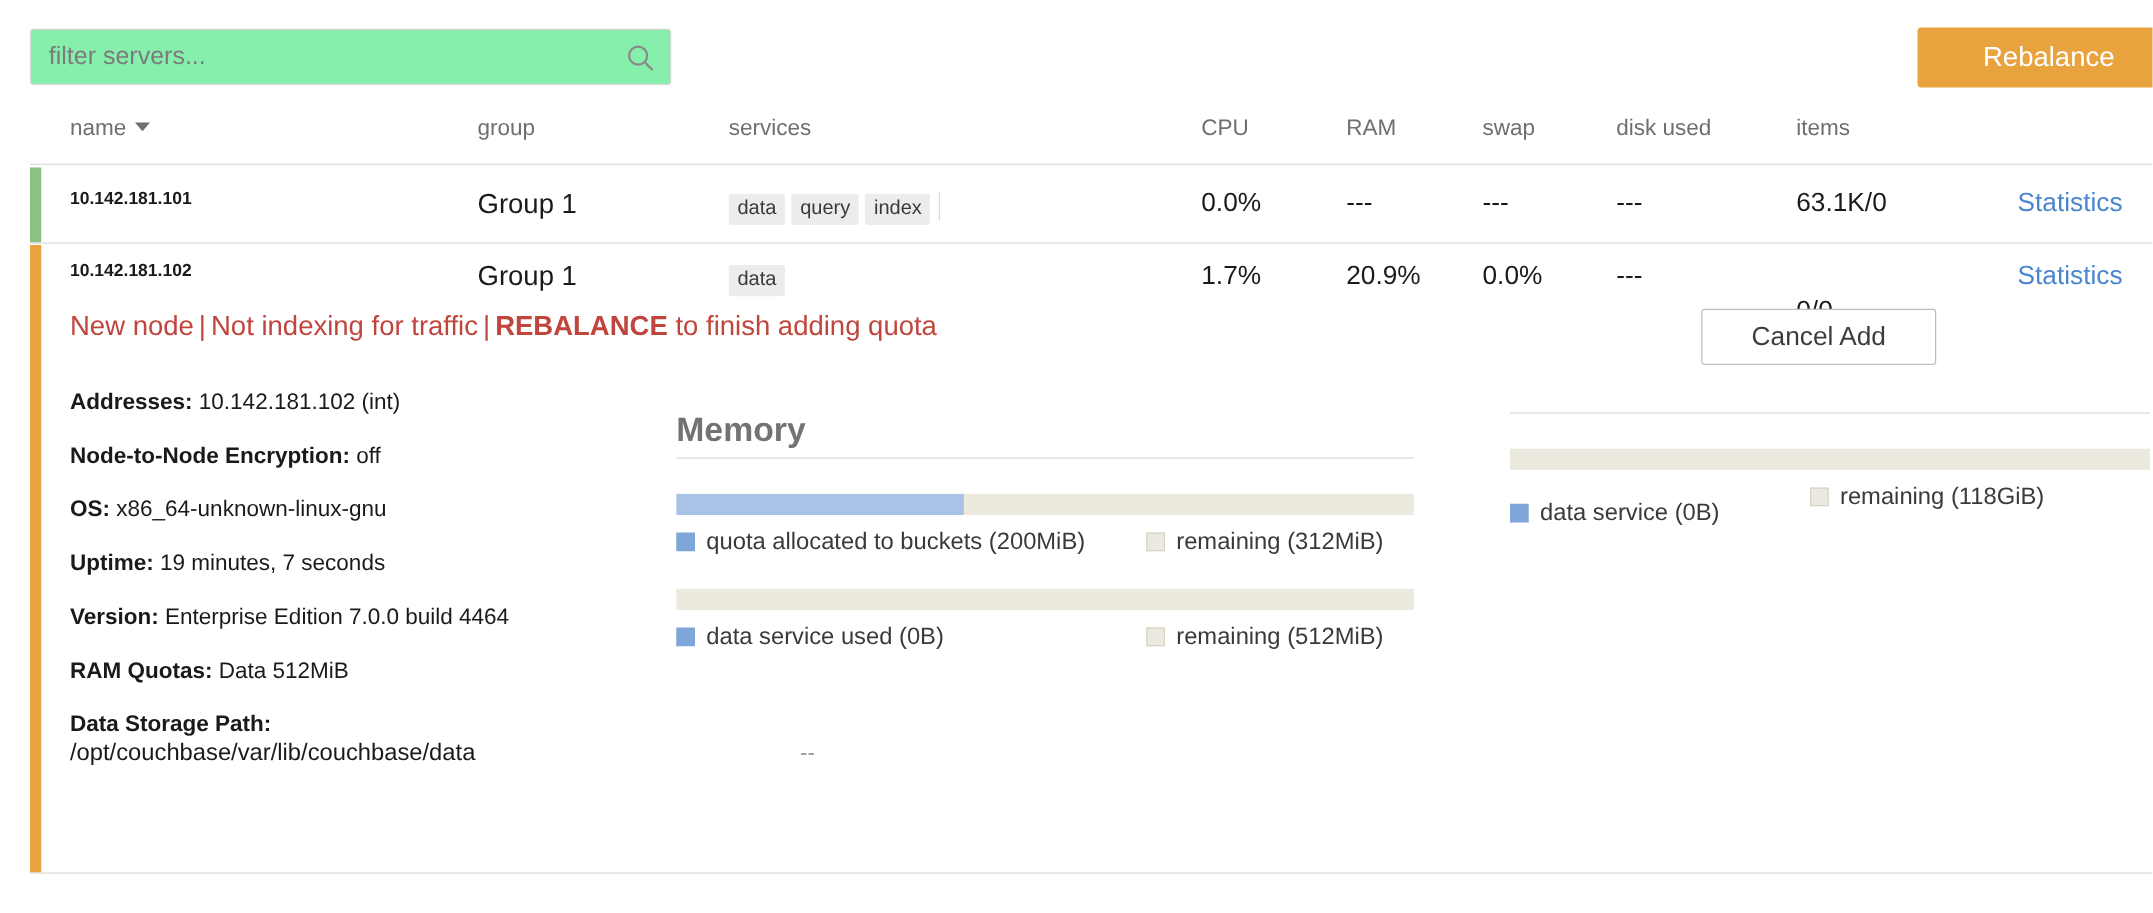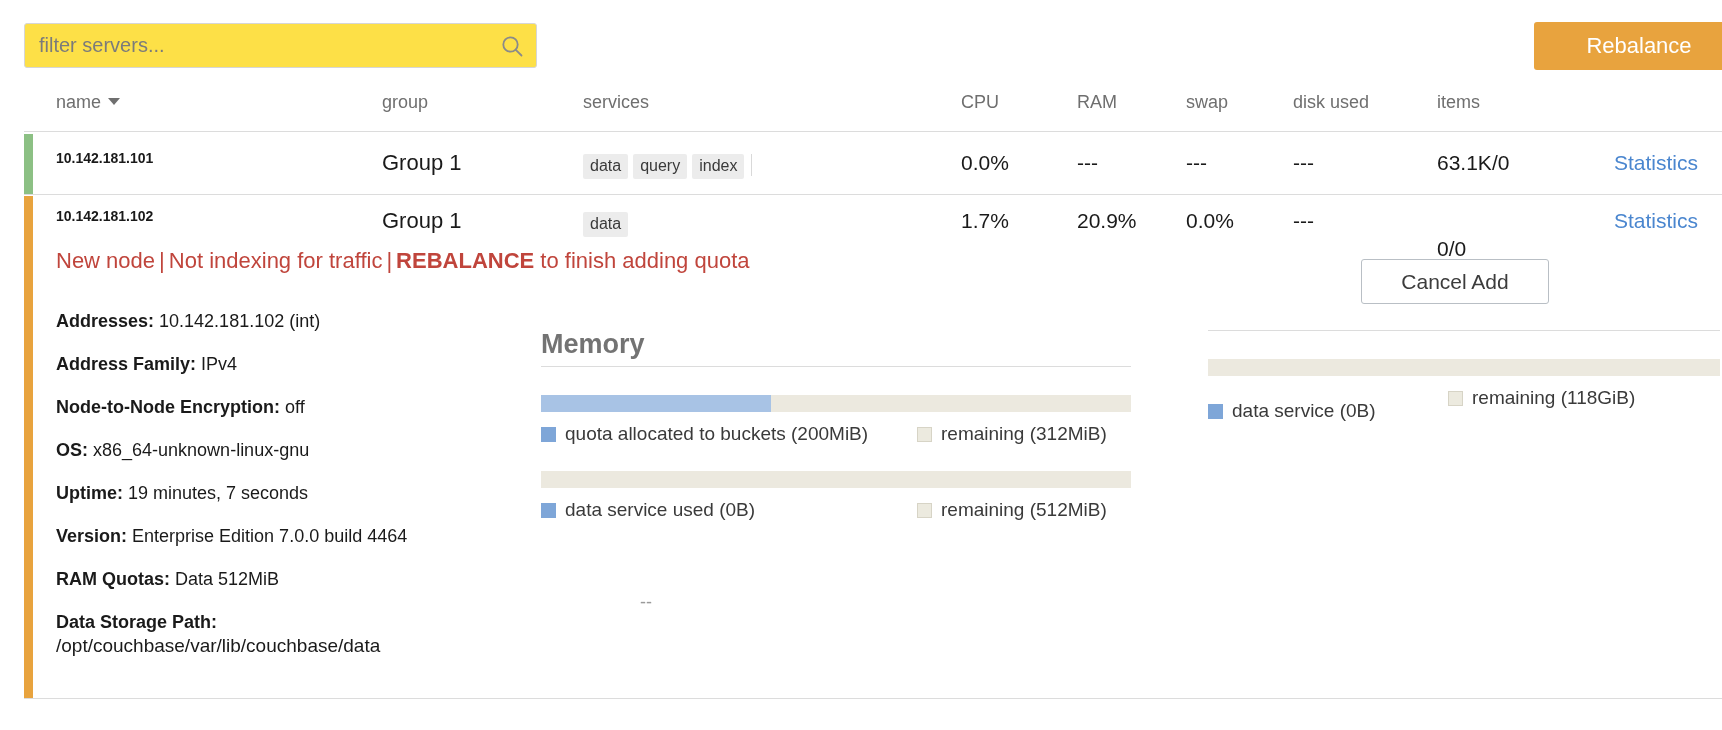--- a/index.html
+++ b/index.html
@@ -29,21 +29,21 @@
     height: 88px;
   }
   .filter-wrap {
     position: absolute;
     left: 24px;
     top: 23px;
     width: 513px;
     height: 45px;
     border: 1px solid #d6d6d6;
     border-radius: 3px;
-    background: #fde047;
+    background: #86efac;
     box-sizing: border-box;
   }
   .filter-input {
     position: absolute;
     left: 0; top: 0;
     width: 460px;
     height: 43px;
     border: none;
     outline: none;
     background: transparent;
@@ -173,21 +173,20 @@
     width: 188px;
     height: 45px;
     background: #fff;
     border: 1px solid #b9bfc5;
     border-radius: 3px;
     font-family: "Liberation Sans", sans-serif;
     font-size: 21px;
     color: #3c3c3c;
     cursor: pointer;
     padding: 0;
-    margin-top: 12px;
   }
 
   
   .detail-list {
     position: absolute;
     left: 56px;
     top: 310px;
     width: 430px;
     font-size: 18px;
     color: #1a1a1a;
@@ -336,24 +335,20 @@
   </div>
 
   <button class="cancel-add-btn">Cancel Add</button>
 
   <div class="detail-list">
     <div class="detail-row">
       <span class="k">Addresses:</span>
       <span class="v">10.142.181.102 (int)</span>
     </div>
     <div class="detail-row">
-      <span class="k">Address Family:</span>
-      <span class="v">IPv4</span>
-    </div>
-    <div class="detail-row">
       <span class="k">Node-to-Node Encryption:</span>
       <span class="v">off</span>
     </div>
     <div class="detail-row">
       <span class="k">OS:</span>
       <span class="v">x86_64-unknown-linux-gnu</span>
     </div>
     <div class="detail-row">
       <span class="k">Uptime:</span>
       <span class="v">19 minutes, 7 seconds</span>

